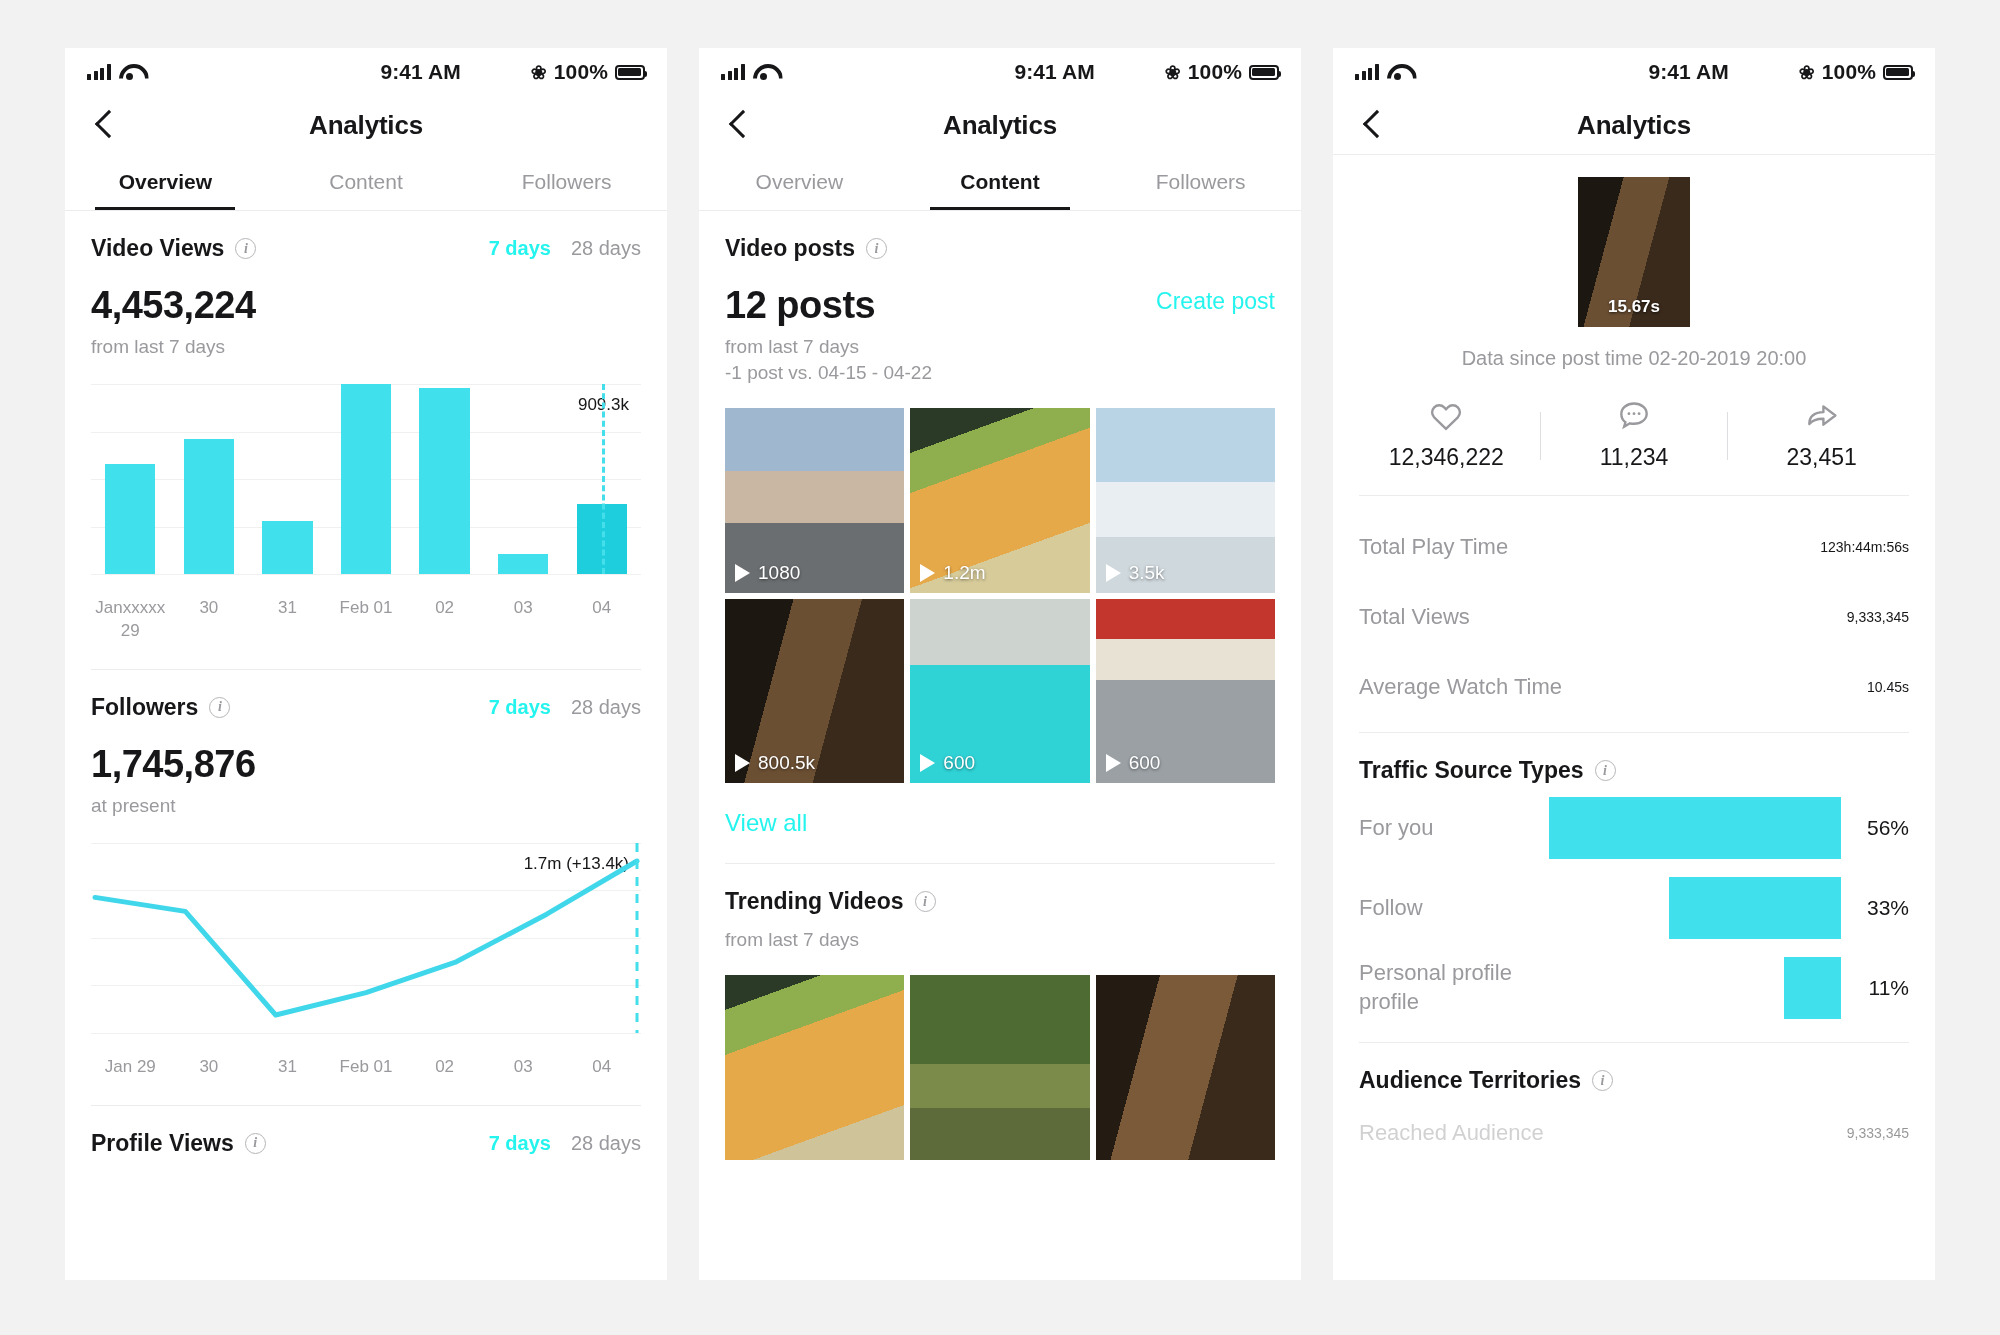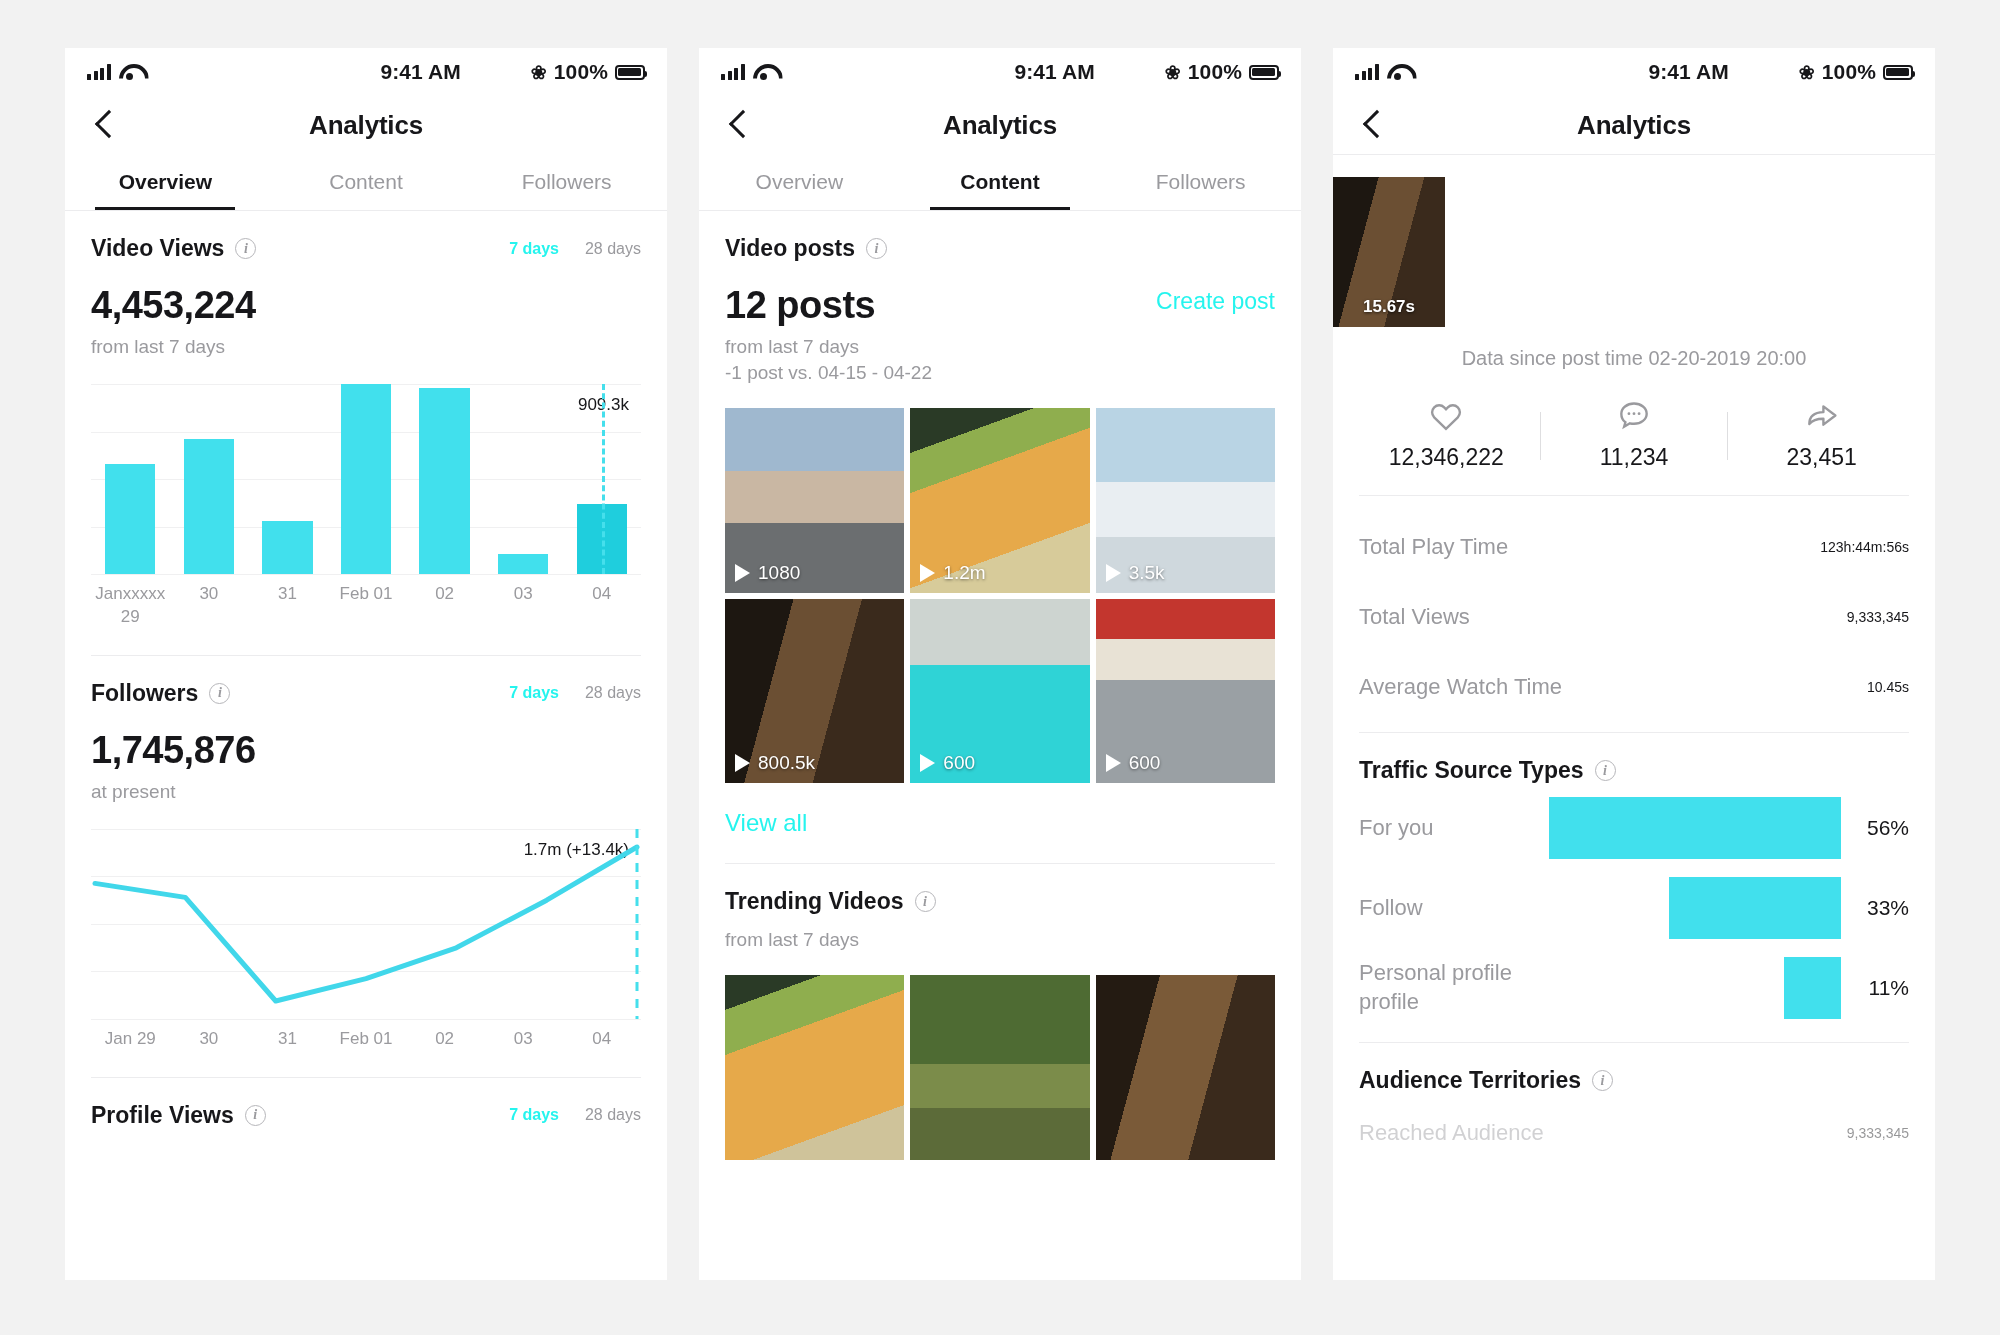--- a/index.html
+++ b/index.html
@@ -99,38 +99,38 @@
     padding-top: 24px;
   }
   .sectitle { display:flex; align-items:center; gap:11px; }
   .sectitle .t { font-size:23px; font-weight:700; color:#17171a; }
   .info {
     width:21px;height:21px;border:1.7px solid #b6b6ba;border-radius:50%;
     display:flex;align-items:center;justify-content:center;
     font-size:14px; color:#9a9a9e; font-style:italic; font-weight:700;
     font-family:"Liberation Serif", serif; line-height:1; cursor:pointer;
   }
-  .ranges { display:flex; gap:26px; font-size:16px; }
+  .ranges { display:flex; gap:20px; font-size:20px; }
   .rng { color:#9a9a9e; cursor:pointer; }
   .rng.on { color:#25f4ee; font-weight:700; }
 
   .bignum { font-size:38px; font-weight:700; color:#17171a; margin-top:22px; letter-spacing:-.5px;}
   .submeta { font-size:19px; color:#9a9a9e; margin-top:9px; }
 
   
   .chartwrap { position:relative; margin-top:26px; height:190px; padding-right:4px;}
   .peaklabel { position:absolute; top:-26px; right:12px; font-size:17px; color:#17171a; font-weight:500;margin-top:37px;}
   .grid { position:absolute; inset:0; }
   .grid i { position:absolute; left:0; right:0; height:1px; background:#f0f0f1; }
   .bars { position:absolute; inset:0; display:flex; align-items:flex-end; }
   .barcell { flex:1; display:flex; justify-content:center; align-items:flex-end; height:100%; }
   .bar { width:64%; background:#41e0ed; }
   .bar.hl { background:#1fcedd; }
   .dashline { position:absolute; top:0; bottom:0; width:0; border-left:3px dashed #45dfec; }
-  .xaxis { display:flex; margin-top:9px; }
+  .xaxis { display:flex; margin-top:23px; }
   .xaxis div { flex:1; text-align:center; font-size:17px; color:#9a9a9e; line-height:1.35; }
 
   
   .linewrap { position:relative; margin-top:26px; height:190px; }
   .linewrap svg { position:absolute; inset:0; width:100%; height:100%; }
 
   .divider { height:1px; background:#ececee; margin:26px 26px 0 26px; }
 
   
   .postgrid { display:grid; grid-template-columns:repeat(3,1fr); gap:6px; margin-top:24px; }
@@ -138,21 +138,21 @@
   .post .ph { position:absolute; inset:0; }
   .post .cnt {
     position:absolute; left:10px; bottom:9px; display:flex; align-items:center; gap:8px;
     color:#fff; font-size:19px; font-weight:500;
     text-shadow:0 1px 3px rgba(0,0,0,.5);
   }
   .play { width:0;height:0;border-left:15px solid #fff;border-top:9px solid transparent;border-bottom:9px solid transparent; }
   .viewall { font-size:24px; color:#25f4ee; font-weight:500; margin-top:26px; cursor:pointer;}
 
   
-  .hero { display:flex; padding-top:22px; }
+  .hero { display:flex; justify-content:center; padding-top:22px; }
   .herothumb { width:112px; height:150px; position:relative; overflow:hidden; }
   .herothumb .dur {
     position:absolute; left:50%; transform:translateX(-50%); bottom:10px;
     color:#fff; font-size:17px; font-weight:700; text-shadow:0 1px 3px rgba(0,0,0,.7);
     white-space:nowrap;
   }
   .since { text-align:center; font-size:20px; color:#9a9a9e; margin-top:20px; }
   .engage { display:flex; align-items:center; margin-top:30px; padding:0 20px; }
   .eng { flex:1; display:flex; flex-direction:column; align-items:center; gap:13px; }
   .eng .num { font-size:23px; color:#17171a; }

